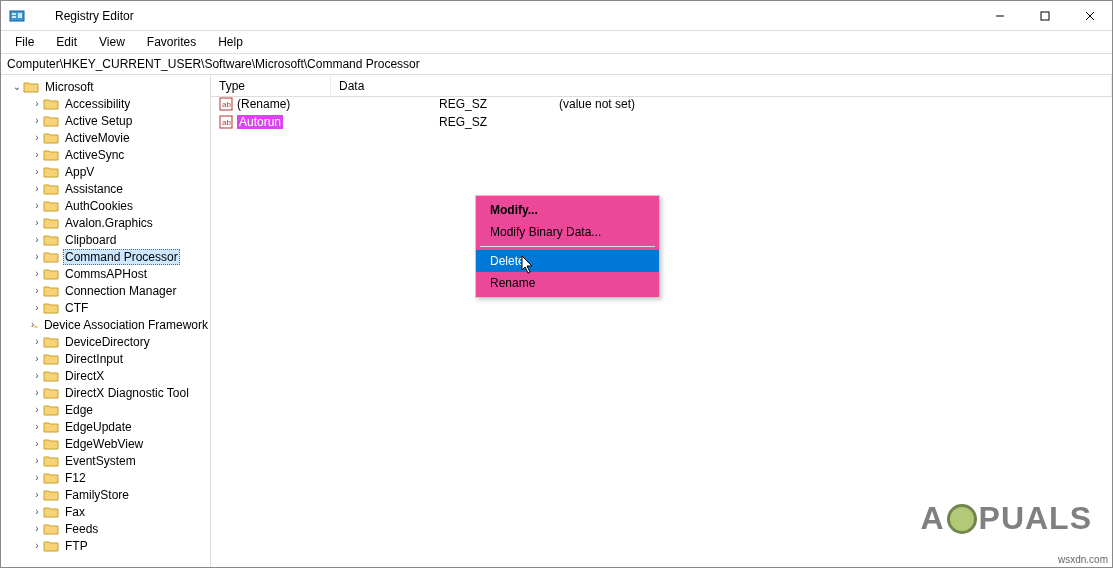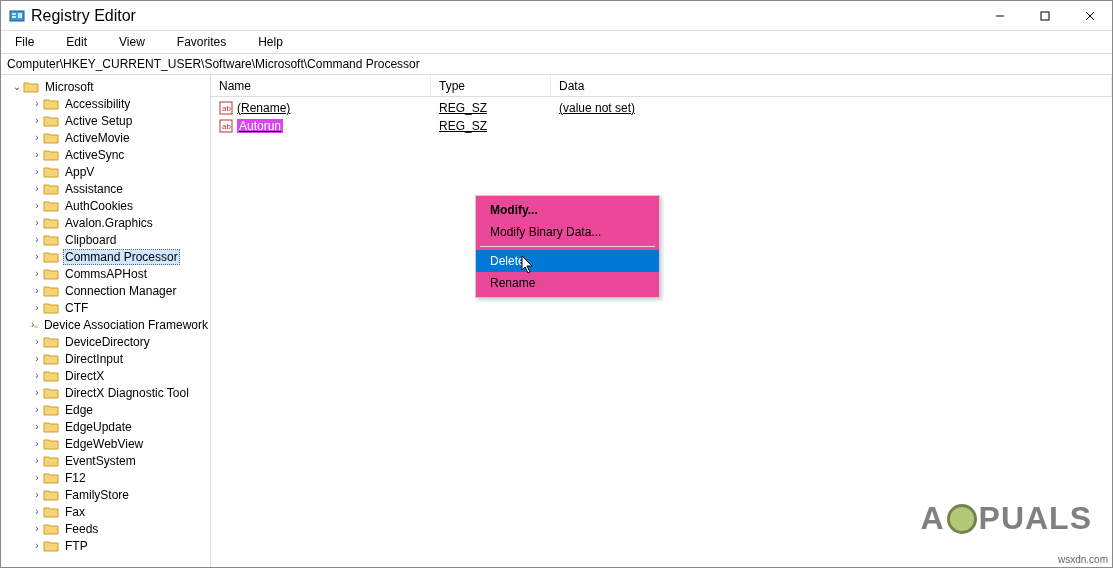--- a/index.html
+++ b/index.html
@@ -1,40 +1,40 @@
 <!DOCTYPE html>
 <html><head>
 <meta charset="utf-8">
 <style>
   * { box-sizing: border-box; margin: 0; padding: 0; }
   html, body { width: 1113px; height: 568px; font-family: "Segoe UI", Tahoma, sans-serif; font-size: 12px; background: #fff; overflow: hidden; color: #000; }
   .window { width: 100%; height: 100%; display: flex; flex-direction: column; border: 1px solid #888; position: relative; }
   .titlebar { height: 30px; display: flex; align-items: center; padding-left: 8px; border-bottom: 1px solid #ddd; }
   .titlebar .icon { width: 16px; height: 16px; margin-right: 6px; }
-  .titlebar .title { flex: 1; font-size: 16px; }
+  .titlebar .title { flex: 1; font-size: 12px; margin-left: 24px; }
   .winctrl { display: flex; }
   .winctrl div { width: 45px; height: 30px; display: flex; align-items: center; justify-content: center; }
-  .menubar { height: 22px; display: flex; align-items: center; padding: 0 6px; gap: 16px; }
+  .menubar { height: 22px; display: flex; align-items: center; padding: 0 6px; gap: 6px; }
   .menubar span { padding: 2px 8px; }
   .addressbar { height: 22px; border-top: 1px solid #ddd; border-bottom: 1px solid #ddd; display: flex; align-items: center; padding: 0 6px; font-size: 12px; }
   .content { flex: 1; display: flex; overflow: hidden; }
   .treepanel { width: 210px; border-right: 1px solid #ddd; overflow-y: auto; overflow-x: auto; position: relative; }
   .treepanel::-webkit-scrollbar { width: 16px; height: 16px; }
   .treepanel::-webkit-scrollbar-thumb { background: #c0c0c0; }
   .treepanel::-webkit-scrollbar-track { background: #f0f0f0; }
   .tree-root { padding: 3px 0 3px 0; white-space: nowrap; }
   .node { display: flex; align-items: center; height: 17px; padding-left: 0; cursor: default; }
   .node.sel .label { background: #cde8ff; border: 1px dotted #666; padding: 0 1px; }
   .expander { width: 12px; text-align: center; color: #555; font-size: 10px; user-select: none; }
   .folder { width: 16px; height: 14px; margin-right: 4px; display: inline-block; }
   .label { padding: 0 2px; }
   .listpanel { flex: 1; position: relative; }
   .list-header { display: flex; border-bottom: 1px solid #ddd; height: 22px; align-items: center; }
   .list-header .col { padding: 0 8px; border-right: 1px solid #eee; height: 100%; display: flex; align-items: center; }
-  .row { display: flex; height: 18px; align-items: flex-end; text-decoration: underline; }
+  .row { display: flex; height: 18px; align-items: flex-start; }
   .row .cell { padding: 0 8px; display: flex; align-items: center; gap: 4px; }
   .row .cell.name { width: 220px; }
   .row .cell.type { width: 120px; }
   .row .cell.data { flex: 1; }
   .val-icon { width: 14px; height: 14px; }
   .row.selected .cell.name .valtext { background: #d946ef; color: #fff; padding: 0 2px; }
   .context-menu { position: absolute; left: 264px; top: 120px; width: 185px; background: #ec4899; border: 1px solid #ccc; box-shadow: 2px 2px 4px rgba(0,0,0,0.2); padding: 3px 0; z-index: 10; }
   .context-menu .item { padding: 4px 14px; font-size: 12px; }
   .context-menu .item.bold { font-weight: 700; }
   .context-menu .item.hover { background: #0078d7; color: #fff; }
@@ -286,21 +286,20 @@
             <span class="expander">›</span>
             <span class="folder"><svg viewBox="0 0 16 14">
                 <path d="M1 3 L6 3 L7 4 L15 4 L15 12 L1 12 Z" fill="#f6d278" stroke="#c9a227"></path>
               </svg></span>
             <span class="label">FTP</span>
           </div>
         </div>
     </div>
     <div class="listpanel">
       <div class="list-header">
-        <div class="col" style="width:220px">Name</div>
         <div class="col" style="width:120px">Type</div>
         <div class="col" style="flex:1">Data</div>
       </div>
       <div id="value-rows">
           <div class="row">
             <div class="cell name">
               <span class="val-icon"><svg viewBox="0 0 14 14">
                   <rect x="1" y="1" width="12" height="12" fill="#fff" stroke="#b33"></rect>
                   <text x="3" y="10" font-size="8" fill="#b33" font-family="sans-serif">ab</text>
                 </svg></span>

